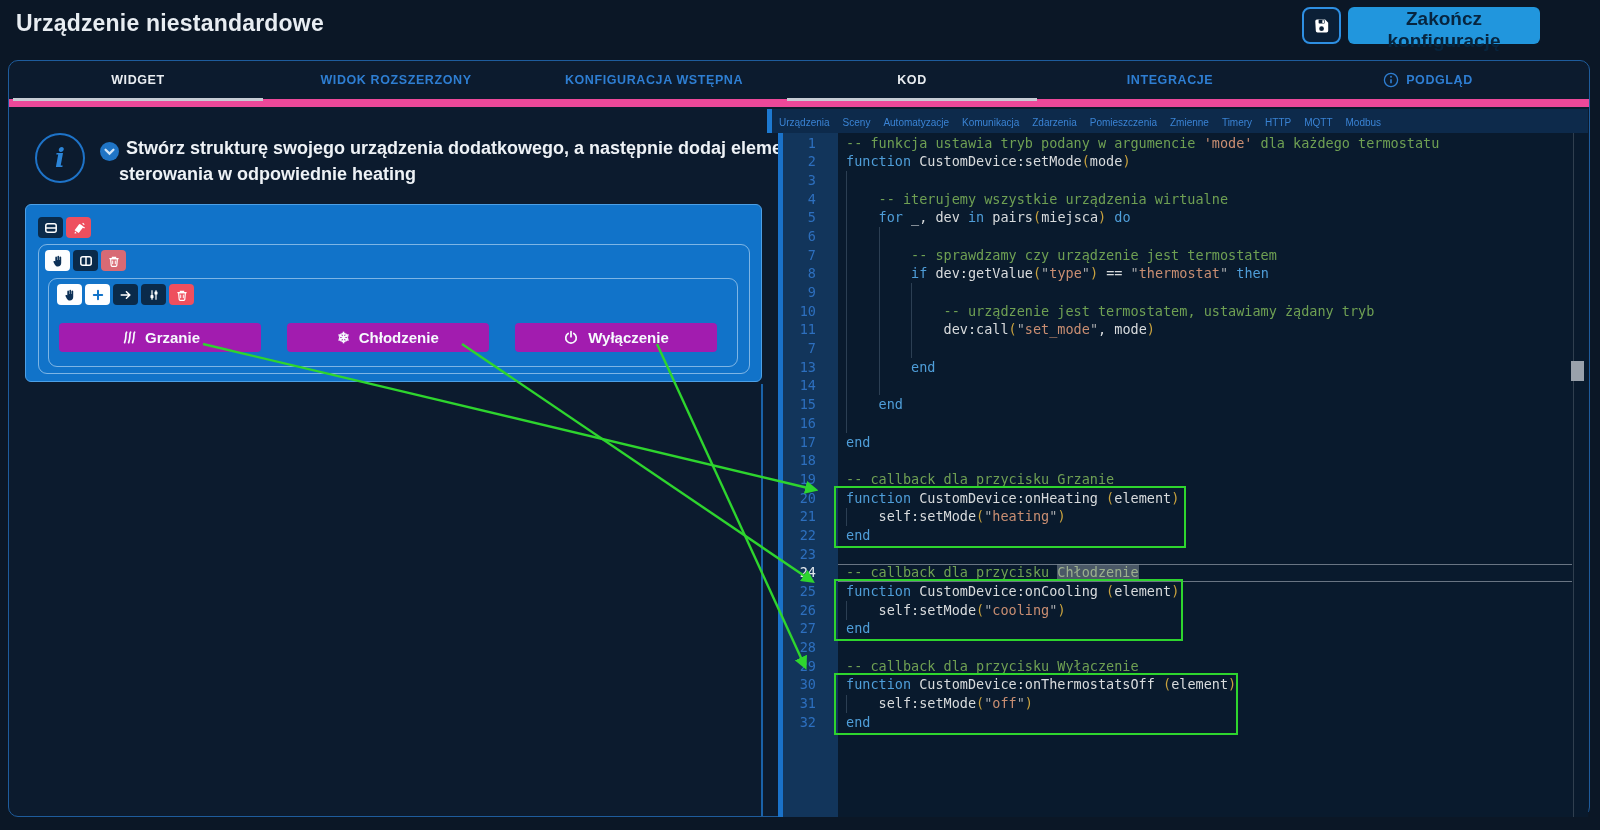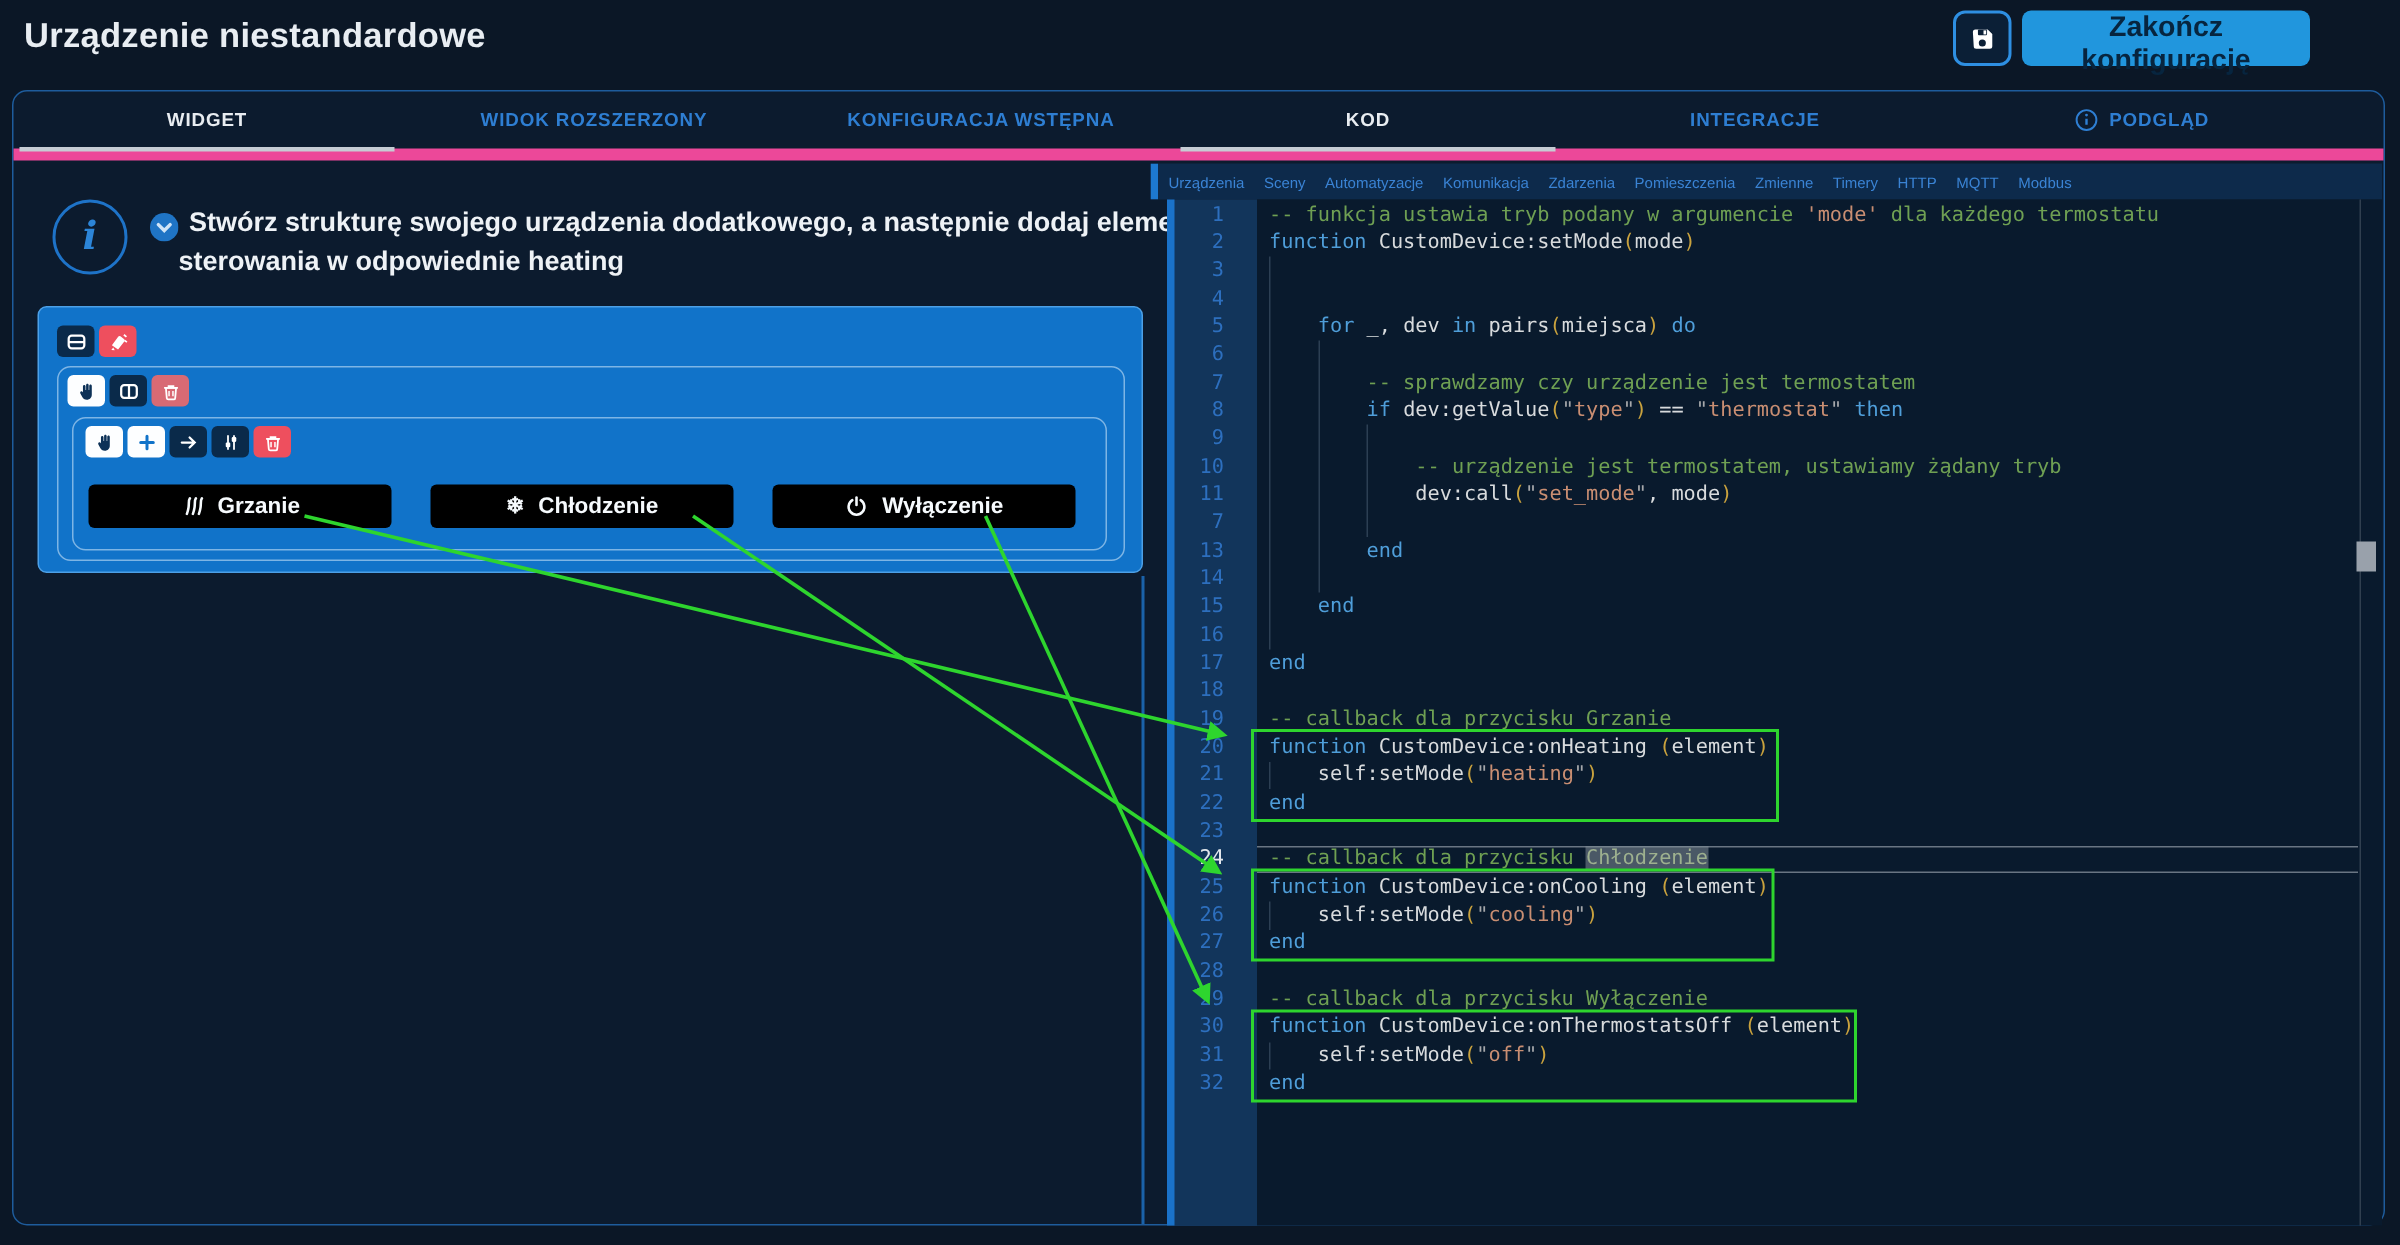--- a/index.html
+++ b/index.html
@@ -46,21 +46,21 @@
   #cell-frame{left:9px;top:33px;width:690px;height:89px;}
   #cell-toolbar{left:8px;top:5px;}
   .btn-mini{width:25px;height:21px;border-radius:4px;border:none;display:flex;align-items:center;
     justify-content:center;cursor:pointer;padding:0;}
   .btn-mini svg{width:14px;height:14px;}
   .btn-mini.navy{background:#0a2a4a;color:#fff;}
   .btn-mini.white{background:#fdfeff;color:#155c9e;}
   .btn-mini.red{background:#ee4f5e;color:#fff;}
   .btn-mini.red.dim{background:#d86a74;}
   #mode-buttons{left:10px;top:44px;display:flex;gap:26px;}
-  .mode-btn{width:202px;height:29px;border:none;border-radius:4px;background:#000000;cursor:pointer;
+  .mode-btn{width:202px;height:29px;border:none;border-radius:4px;background:#a21caf;cursor:pointer;
     display:flex;align-items:center;justify-content:center;gap:9px;color:#f6fafd;
     font-size:15px;font-weight:bold;font-family:"Liberation Sans",sans-serif;}
   .mode-btn .micon{display:flex;}
   .mode-btn svg{width:16px;height:15px;}
   .mode-btn .snow{font-size:15px;line-height:15px;}
 
   #pane-divider{left:761px;top:384px;width:2px;height:432px;background:#1a62a9;}
 
   
   #doc-strip{left:767px;top:109px;width:821px;height:24px;background:#0d2a4b;overflow:hidden;
@@ -283,21 +283,21 @@
     <div class="row">
       <span class="num">2</span>
       <span class="codetext"><span class="tk-k">function</span><span class="tk-p"> CustomDevice:setMode</span><span class="tk-g">(</span><span class="tk-p">mode</span><span class="tk-g">)</span></span>
     </div>
     <div class="row">
       <span class="num">3</span>
       <span class="codetext"></span>
     </div>
     <div class="row">
       <span class="num">4</span>
-      <span class="codetext"><span class="tk-p">    </span></span>
+      <span class="codetext"><span class="tk-p">    </span><span class="tk-c">-- iterujemy wszystkie urządzenia wirtualne</span></span>
     </div>
     <div class="row">
       <span class="num">5</span>
       <span class="codetext"><span class="tk-p">    </span><span class="tk-k">for</span><span class="tk-p"> _, dev </span><span class="tk-k">in</span><span class="tk-p"> pairs</span><span class="tk-g">(</span><span class="tk-p">miejsca</span><span class="tk-g">)</span><span class="tk-p"> </span><span class="tk-k">do</span></span>
     </div>
     <div class="row">
       <span class="num">6</span>
       <span class="codetext"></span>
     </div>
     <div class="row">

